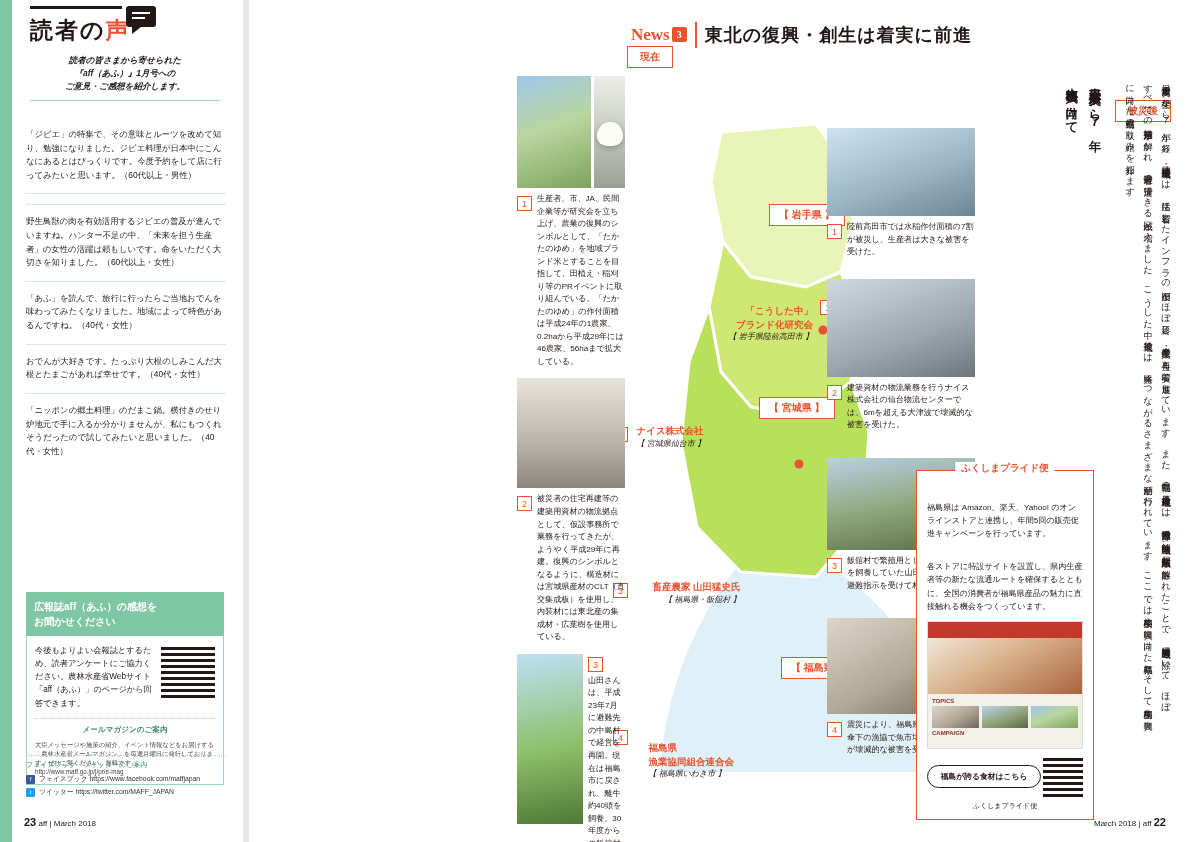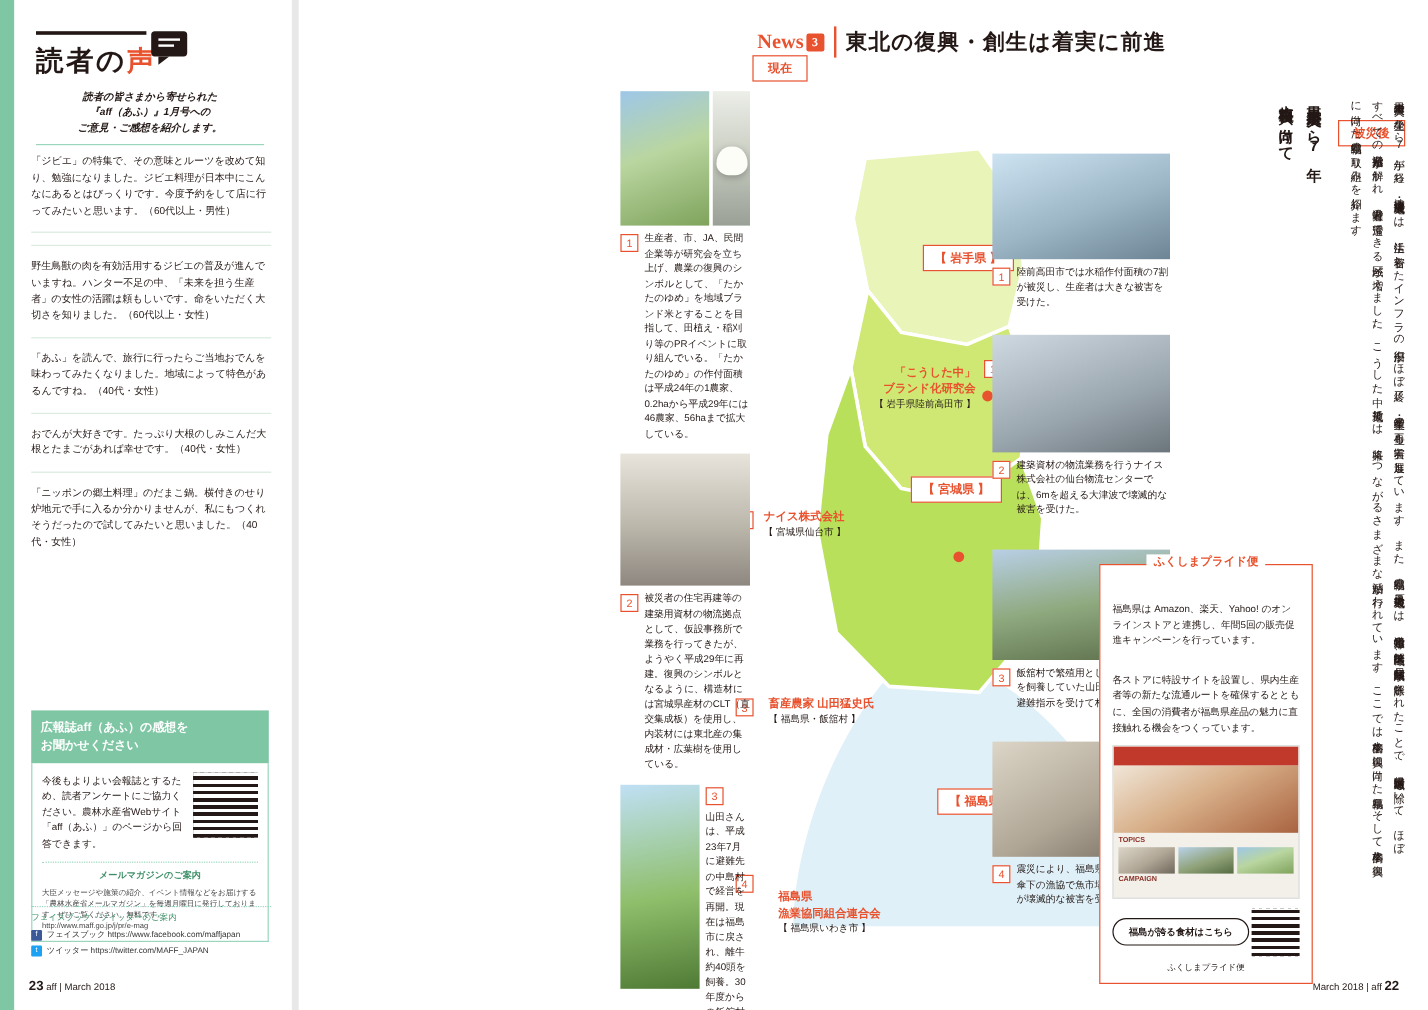--- a/index.html
+++ b/index.html
@@ -12,21 +12,21 @@
     overflow:hidden;
     position:relative;
   }
   .spread { position:absolute; inset:0; display:flex; }
 
   
   .page-left { position:relative; width:243px; height:842px; background:#ffffff; }
   .left-band { position:absolute; left:0; top:0; width:12px; height:842px; background:#7fc6a4; }
   .left-band2 { position:absolute; left:12px; top:0; width:4px; height:842px; background:#ffffff; }
 
-  .readers-head { position:absolute; left:30px; top:26px; width:190px; }
+  .readers-head { position:absolute; left:30px; top:6px; width:190px; }
   .rh-rule { width:92px; height:3px; background:#231815; margin-bottom:6px; }
   .rh-title { font-size:23px; font-weight:bold; letter-spacing:2px; }
   .rh-title .v { color:#e8522e; }
   .rh-icon { position:absolute; right:56px; top:-2px; width:40px; height:32px; }
   .rh-sub { font-size:8.5px; line-height:1.5; margin-top:8px; font-weight:bold; text-align:center;font-style:italic; }
   .rh-line { width:190px; height:1px; background:#9ad6bc; margin-top:8px; }
 
   .voice-list { position:absolute; left:26px; top:128px; width:200px; }
   .voice { font-size:8.4px; line-height:1.62; margin-bottom:11px; }
   .voice-sep { height:1px; background:#d9ecdf; margin:0 0 10px 0; }
@@ -71,21 +71,21 @@
   .lead-body { position:absolute; right:16px; top:78px; height:640px; font-size:9.2px; line-height:1.95;
                letter-spacing:0.5px; width:64px; }
 
   
   .map-wrap { position:absolute; left:352px; top:72px; width:360px; height:700px; }
 
   
   .mlabel { position:absolute; font-size:10px; font-weight:bold; }
   .pref { color:#e8522e; border:1px solid #e8522e; background:#fff; padding:3px 9px; }
   .sitename { color:#e8522e; font-size:9.5px; font-weight:bold; line-height:1.45; }
-  .sitename small { display:block; color:#231815; font-weight:normal; font-size:8px; }
+  .sitename small { display:block; color:#231815; font-weight:normal; font-size:8px;font-style:italic; }
   .numbadge { width:15px; height:15px; border:1px solid #e8522e; color:#e8522e; font-size:9px;
               line-height:14px; text-align:center; display:inline-block; background:#fff; }
 
   
   .ph { background:#cfd8dc; overflow:hidden; position:relative; }
   .cap { font-size:8.1px; line-height:1.55; }
   .caprow { display:flex; gap:5px; }
   .capnum { flex:0 0 15px; }
 
   
@@ -246,21 +246,21 @@
       <div style="position:absolute;left:12px;top:352px;width:200px;">
         <span class="numbadge">2</span>
         <span class="sitename" style="display:inline-block;vertical-align:top;margin-left:4px;">
           <span>ナイス株式会社</span>
           <small>【 宮城県仙台市 】</small>
         </span>
       </div>
 
       <div style="position:absolute;left:12px;top:508px;width:210px;">
         <span class="numbadge">3</span>
-        <span class="sitename" style="display:inline-block;vertical-align:top;margin-left:8px;">
+        <span class="sitename" style="display:inline-block;vertical-align:top;margin-left:20px;text-align:right;">
           <span>畜産農家 山田猛史氏</span>
           <small>【 福島県・飯舘村 】</small>
         </span>
       </div>
 
       <div style="position:absolute;left:12px;top:655px;width:220px;">
         <span class="numbadge">4</span>
         <span class="sitename" style="display:inline-block;vertical-align:top;margin-left:16px;white-space:pre-line;">
           <span>福島県
 漁業協同組合連合会</span>

